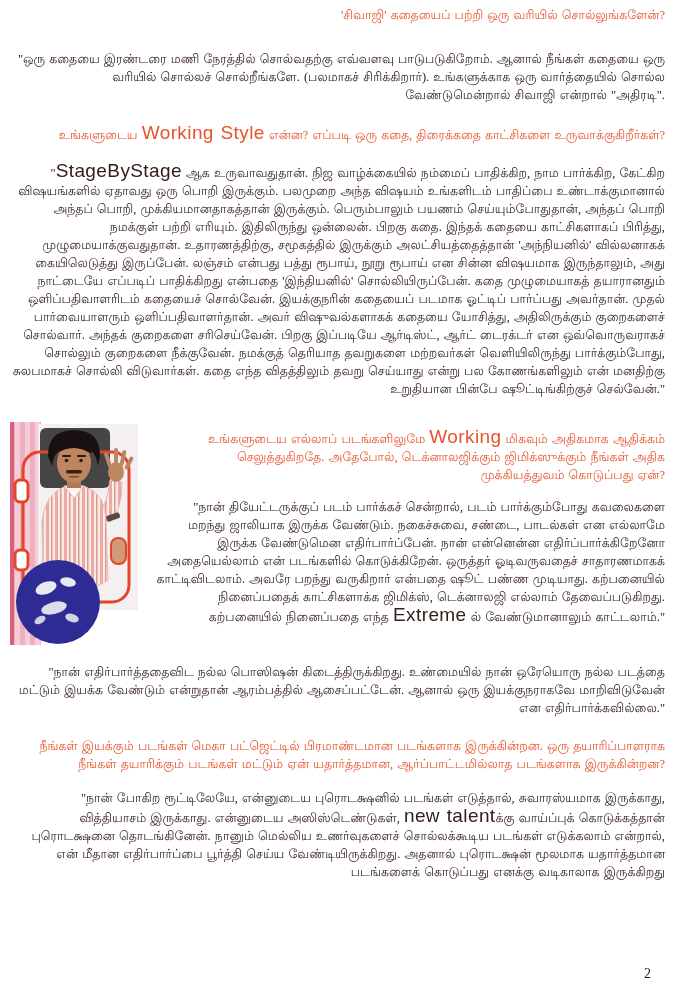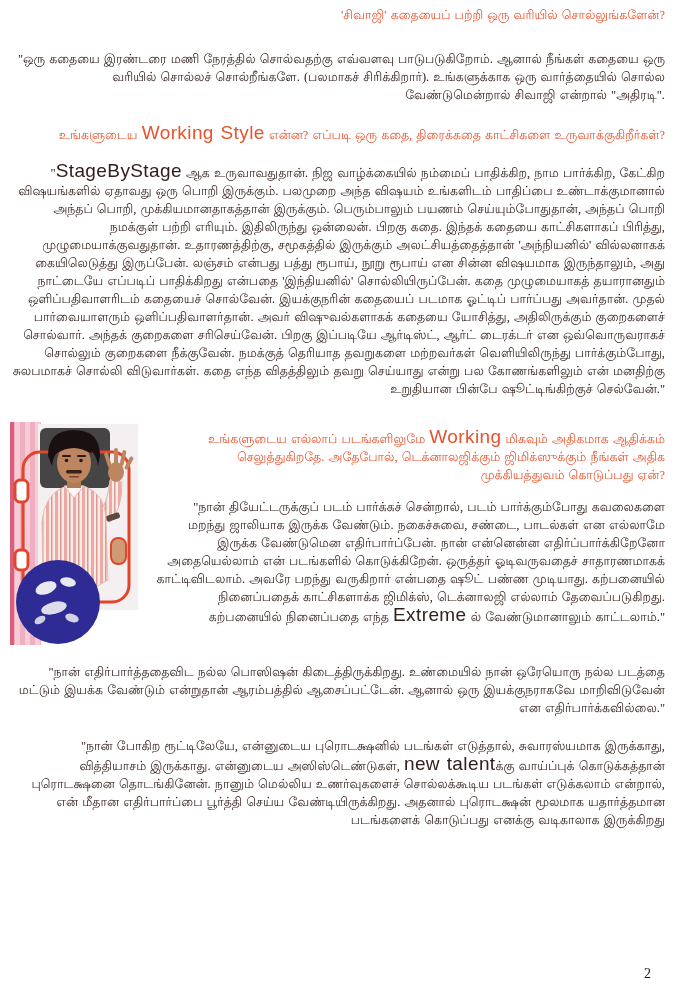--- a/index.html
+++ b/index.html
@@ -132,16 +132,17 @@
     </div>
 
     <div class="media-text">
       <p class="q q3"><span>உங்களுடைய எல்லாப் படங்களிலுமே </span><span class="en">Working</span><span> மிகவும் அதிகமாக ஆதிக்கம் செலுத்துகிறதே. அதேபோல், டெக்னாலஜிக்கும் ஜிமிக்ஸுக்கும் நீங்கள் அதிக முக்கியத்துவம் கொடுப்பது ஏன்?</span></p>
       <p class="a a3"><span>"நான் தியேட்டருக்குப் படம் பார்க்கச் சென்றால், படம் பார்க்கும்போது கவலைகளை மறந்து ஜாலியாக இருக்க வேண்டும். நகைச்சுவை, சண்டை, பாடல்கள் என எல்லாமே இருக்க வேண்டுமென எதிர்பார்ப்பேன். நான் என்னென்ன எதிர்ப்பார்க்கிறேனோ அதையெல்லாம் என் படங்களில் கொடுக்கிறேன். ஒருத்தர் ஓடிவருவதைச் சாதாரணமாகக் காட்டிவிடலாம். அவரே பறந்து வருகிறார் என்பதை ஷூட் பண்ண முடியாது. கற்பனையில் நினைப்பதைக் காட்சிகளாக்க ஜிமிக்ஸ், டெக்னாலஜி எல்லாம் தேவைப்படுகிறது. கற்பனையில் நினைப்பதை எந்த </span><span class="en">Extreme</span><span> ல் வேண்டுமானாலும் காட்டலாம்."</span></p>
     </div>
   </div>
 
   <p class="a a4"><span>"நான் எதிர்பார்த்ததைவிட நல்ல பொஸிஷன் கிடைத்திருக்கிறது. உண்மையில் நான் ஒரேயொரு நல்ல படத்தை மட்டும் இயக்க வேண்டும் என்றுதான் ஆரம்பத்தில் ஆசைப்பட்டேன். ஆனால் ஒரு இயக்குநராகவே மாறிவிடுவேன் என எதிர்பார்க்கவில்லை."</span></p>
 
+  <p class="q q5"><span>நீங்கள் இயக்கும் படங்கள் மெகா பட்ஜெட்டில் பிரமாண்டமான படங்களாக இருக்கின்றன. ஒரு தயாரிப்பாளராக நீங்கள் தயாரிக்கும் படங்கள் மட்டும் ஏன் யதார்த்தமான, ஆர்ப்பாட்டமில்லாத படங்களாக இருக்கின்றன?</span></p>
   <p class="a a5"><span>"நான் போகிற ரூட்டிலேயே, என்னுடைய புரொடக்ஷனில் படங்கள் எடுத்தால், சுவாரஸ்யமாக இருக்காது, வித்தியாசம் இருக்காது. என்னுடைய அஸிஸ்டெண்டுகள், </span><span class="en">new talent</span><span>க்கு வாய்ப்புக் கொடுக்கத்தான் புரொடக்ஷனை தொடங்கினேன். நானும் மெல்லிய உணர்வுகளைச் சொல்லக்கூடிய படங்கள் எடுக்கலாம் என்றால், என் மீதான எதிர்பார்ப்பை பூர்த்தி செய்ய வேண்டியிருக்கிறது. அதனால் புரொடக்ஷன் மூலமாக யதார்த்தமான படங்களைக் கொடுப்பது எனக்கு வடிகாலாக இருக்கிறது</span></p>
 
   <div class="pagenum">2</div>
 </div>
 
 </body></html>

